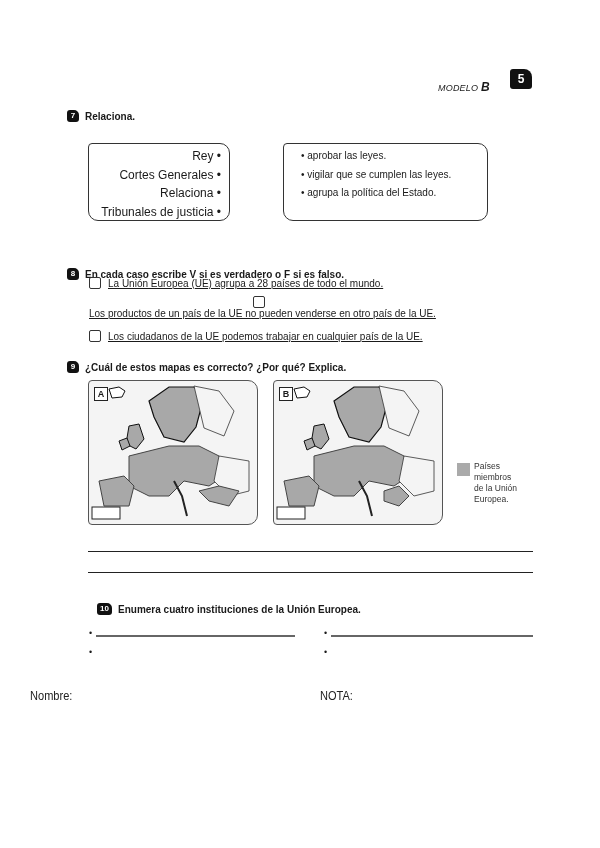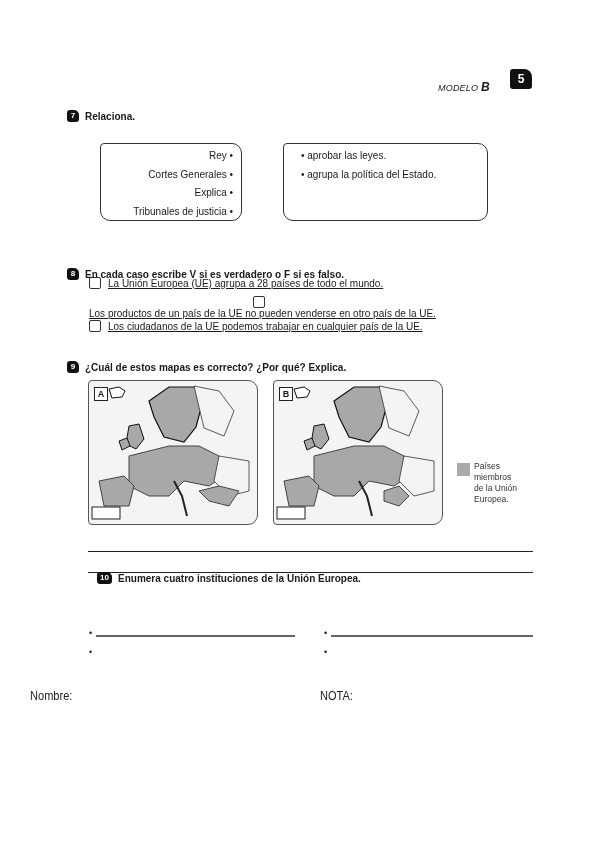--- a/index.html
+++ b/index.html
@@ -8,21 +8,21 @@
   .abs { position:absolute; }
   .modelo { left:438px; top:80px; font-size:9px; letter-spacing:0.2px;font-style:italic; }
   .modelo b { font-size:12px; font-weight:bold; }
   .pagenum { left:510px; top:69px; width:22px; height:20px; background:#111; color:#fff;
              border-radius:3px 8px 3px 3px; font-size:12px; text-align:center; line-height:20px; font-weight:bold;}
   .qnum { display:inline-block; background:#111; color:#fff; font-size:8px; font-weight:bold;
           width:12px; height:12px; line-height:12px; text-align:center; border-radius:3px 5px 3px 3px; vertical-align:middle; margin-right:6px;}
   .qnum.w { width:15px; }
   .qtitle { font-size:10px; font-weight:bold; white-space:nowrap; }
   .box { border:1.2px solid #333; border-radius:4px 10px 10px 10px; }
-  .leftbox { left:100px; top:143px; width:142px; height:78px; text-align:right; font-size:10px; line-height:18.5px; padding:3px 8px 0 0; box-sizing:border-box; }
+  .leftbox { left:88px; top:143px; width:142px; height:78px; text-align:right; font-size:12px; line-height:18.5px; padding:3px 8px 0 0; box-sizing:border-box; }
   .rightbox { left:283px; top:143px; width:205px; height:78px; font-size:10px; line-height:18.5px; padding:3px 0 0 17px; box-sizing:border-box; }
   .tf-row { left:89px; font-size:10px; display:flex; align-items:center; white-space:nowrap;text-decoration:underline; }
   .chk { width:12px; height:12px; border:1.3px solid #333; border-radius:2px; margin-right:7px; box-sizing:border-box; }
   .map { width:168px; height:143px; border:1.2px solid #555; border-radius:4px 10px 10px 4px; background:#f4f4f4; overflow:hidden; }
   .maplabel { position:absolute; left:5px; top:6px; width:12px; height:12px; border:1.2px solid #222; font-size:9px; font-weight:bold; text-align:center; line-height:12px; background:#fff; }
   .legend-swatch { left:457px; top:463px; width:13px; height:13px; background:#aaaaaa; }
   .legend-text { left:474px; top:461px; font-size:8.5px; line-height:11px; color:#333; }
   .hline { height:1.2px; background:#222; }
   .gline { height:1.5px; background:#666; }
   .bullet { font-size:9px; }
@@ -36,40 +36,41 @@
   <b>B</b>
 </div>
 <div class="abs pagenum">5</div>
 
 <div class="abs" style="left:67px; top:106px;">
   <span class="qnum">7</span><span class="qtitle">Relaciona.</span>
 </div>
 <div class="abs box leftbox">
   <div>Rey •</div>
   <div>Cortes Generales •</div>
-  <div>Explica •</div>
+  <div>Relaciona •</div>
   <div>Tribunales de justicia •</div>
 </div>
 <div class="abs box rightbox">
   <div>• aprobar las leyes.</div>
+  <div>• vigilar que se cumplen las leyes.</div>
   <div>• agrupa la política del Estado.</div>
 </div>
 
 <div class="abs" style="left:67px; top:264px;">
   <span class="qnum">8</span><span class="qtitle">En cada caso escribe V si es verdadero o F si es falso.</span>
 </div>
 <div class="abs tf-row" style="top:277px;">
   <div class="chk"></div>
   <span>La Unión Europea (UE) agrupa a 28 países de todo el mundo.</span>
 </div>
 <div class="abs tf-row" style="top:296px;flex-direction:column;">
   <div class="chk"></div>
   <span>Los productos de un país de la UE no pueden venderse en otro país de la UE.</span>
 </div>
-<div class="abs tf-row" style="top:320px;">
+<div class="abs tf-row" style="top:330px;">
   <div class="chk"></div>
   <span>Los ciudadanos de la UE podemos trabajar en cualquier país de la UE.</span>
 </div>
 
 <div class="abs" style="left:67px; top:357px;">
   <span class="qnum">9</span><span class="qtitle">¿Cuál de estos mapas es correcto? ¿Por qué? Explica.</span>
 </div>
 
 <div class="abs map" style="left:88px; top:380px;">
   <svg width="168" height="143" viewBox="0 0 168 143">
@@ -109,21 +110,21 @@
 <div class="abs legend-text">
   <div>Países</div>
   <div>miembros</div>
   <div>de la Unión</div>
   <div>Europea.</div>
 </div>
 
 <div class="abs hline" style="left:88px; top:551px; width:445px;"></div>
 <div class="abs hline" style="left:88px; top:572px; width:445px;"></div>
 
-<div class="abs" style="left:67px; top:568px;padding-left:30px;">
+<div class="abs" style="left:67px; top:599px;padding-left:30px;">
   <span class="qnum w">10</span><span class="qtitle">Enumera cuatro instituciones de la Unión Europea.</span>
 </div>
 <div class="abs bullet" style="left:89px; top:628px;">•</div>
 <div class="abs gline" style="left:96px; top:635px; width:199px;"></div>
 <div class="abs bullet" style="left:324px; top:628px;">•</div>
 <div class="abs gline" style="left:331px; top:635px; width:202px;"></div>
 <div class="abs bullet" style="left:89px; top:647px;">•</div>
 <div class="abs bullet" style="left:324px; top:647px;">•</div>
 
 <div class="abs footer" style="left:30px; top:688px;">Nombre:</div>

